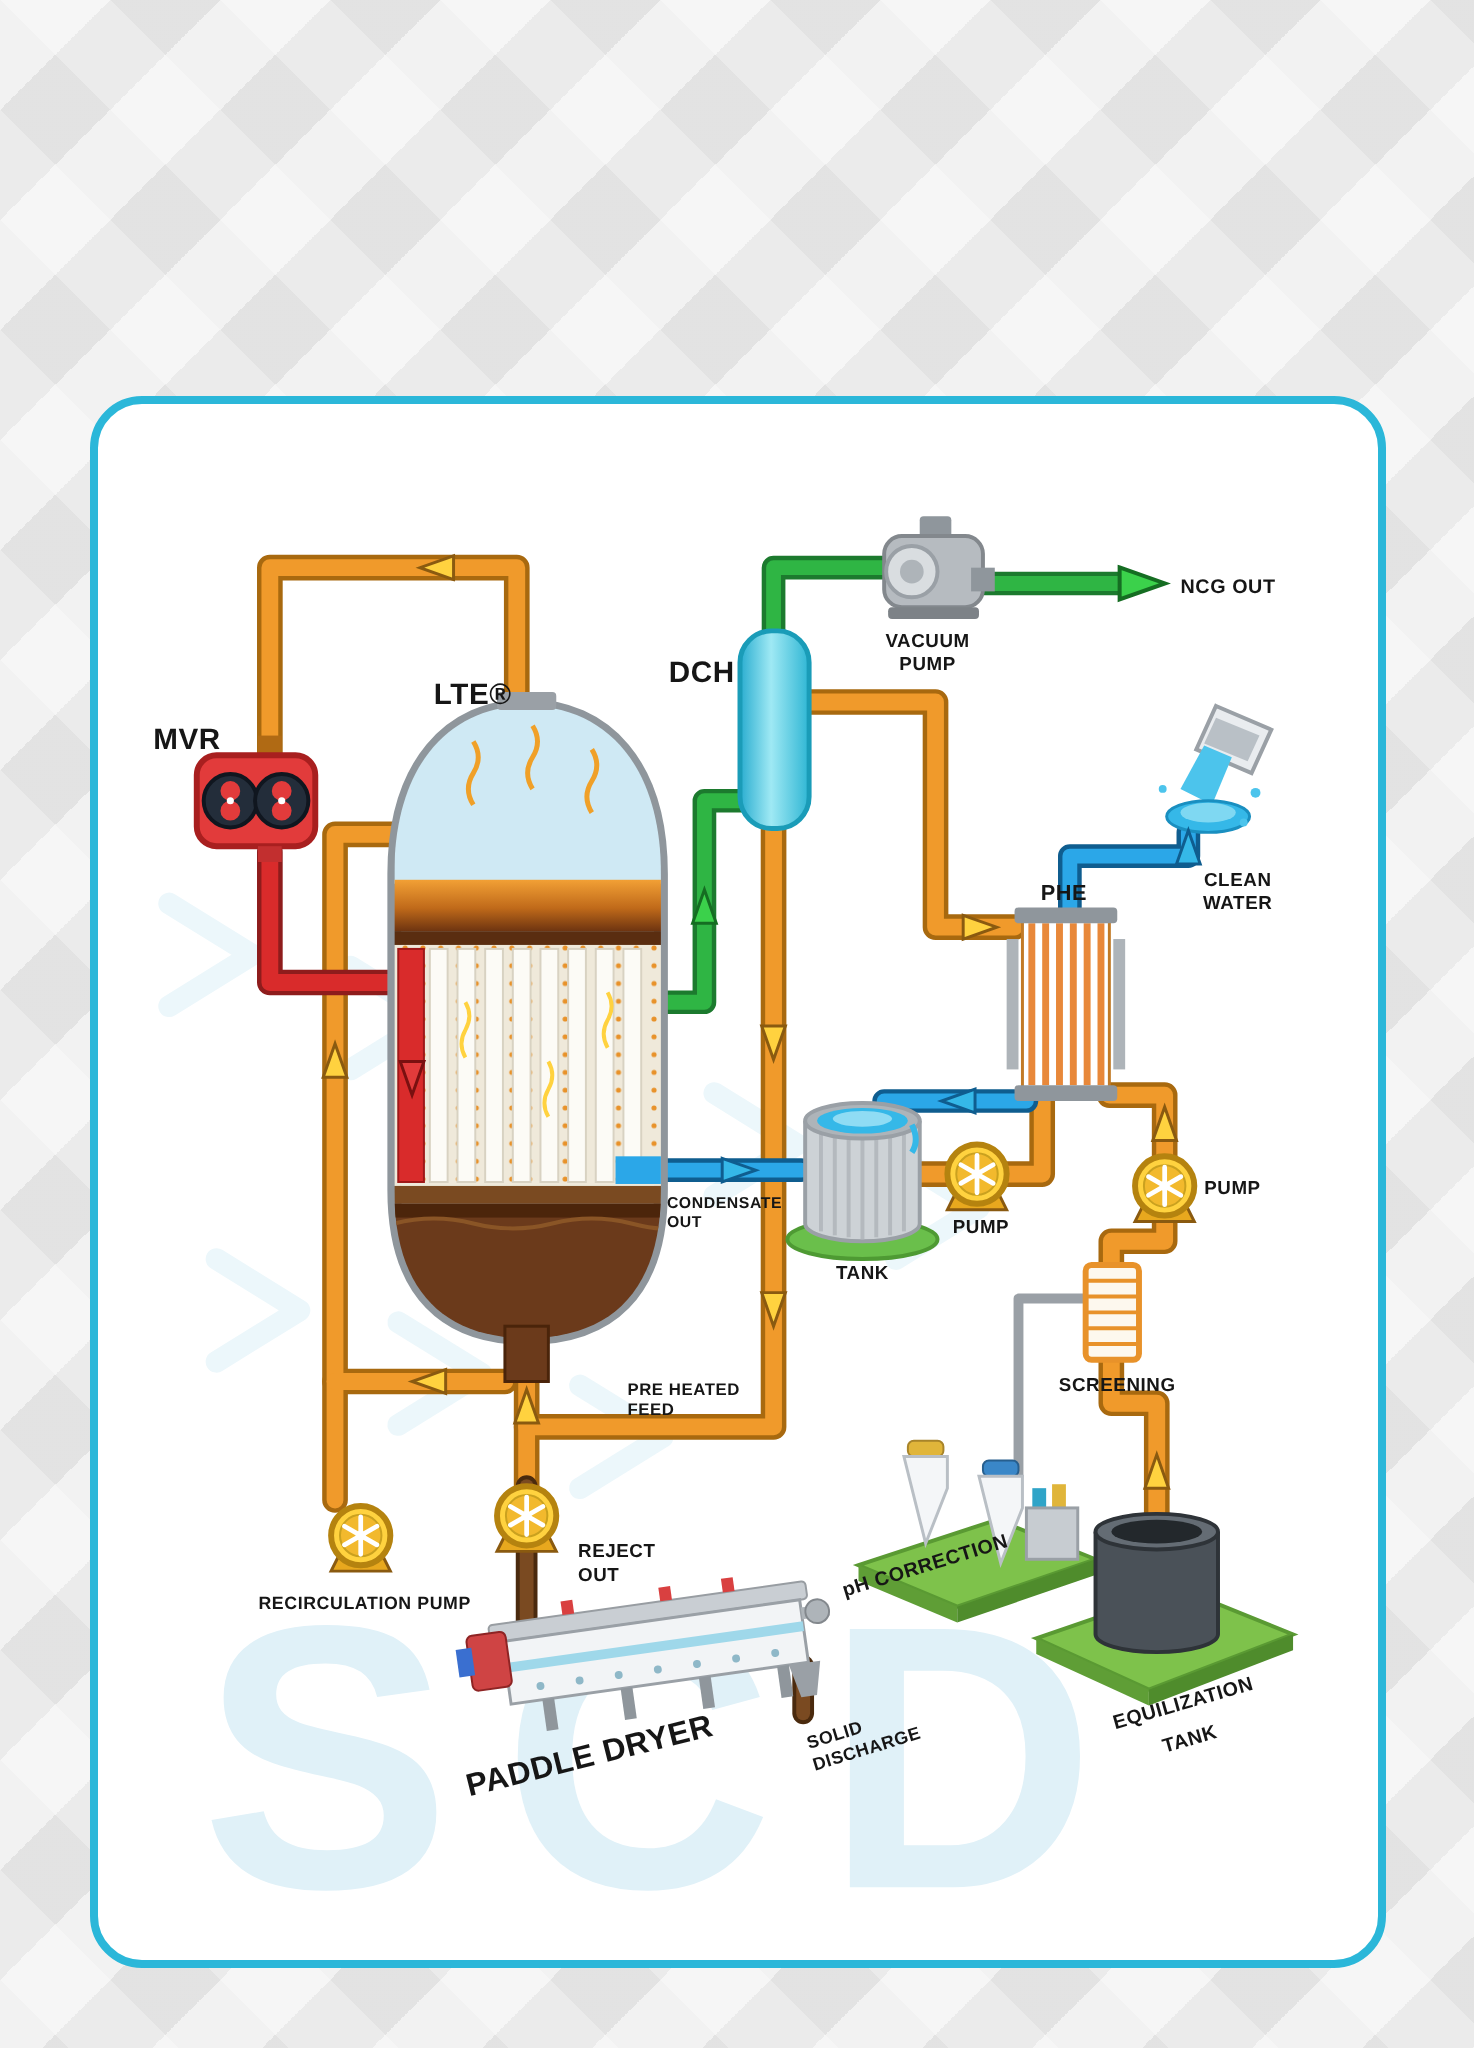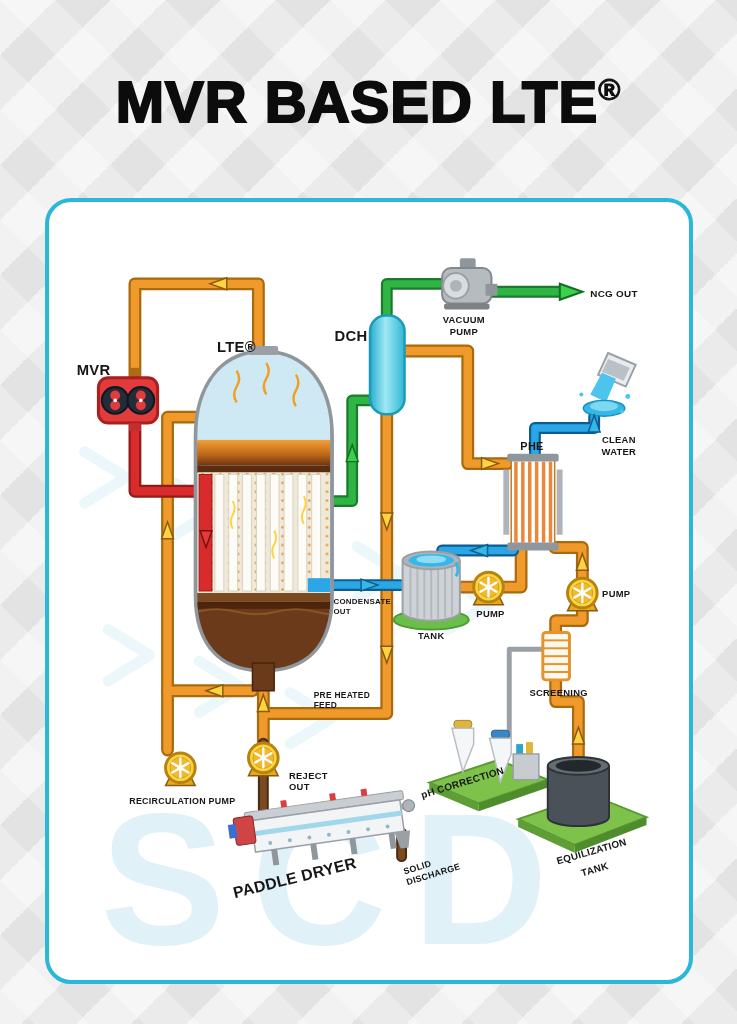--- a/index.html
+++ b/index.html
@@ -27,21 +27,20 @@
   }
   .panel svg{position:absolute;left:0;top:0;}
   .t{font-family:"Liberation Sans","DejaVu Sans",sans-serif;font-weight:bold;fill:#161616;letter-spacing:.3px;}
   .wm{font-family:"Liberation Sans",sans-serif;font-weight:bold;fill:#e0f1f8;}
 </style>
 </head>
 <body>
 
 <div class="page">
 
-  <h1 class="title"><span>MVR BASED LTE</span><span class="reg">®</span></h1>
 
   <div class="panel">
     <svg width="640" height="778" viewBox="0 0 648 782">
       <defs>
         <clipPath id="vclip">
           <path d="M150,235 C150,180 178,150 217,150 C257,150 285,180 285,235 L285,395 C285,448 258,470 217,470 C177,470 150,448 150,395 Z"></path>
         </clipPath>
         <pattern id="dots" width="9" height="9" patternUnits="userSpaceOnUse">
           <circle cx="2.5" cy="2.5" r="1.3" fill="#e8922a"></circle>
         </pattern>

